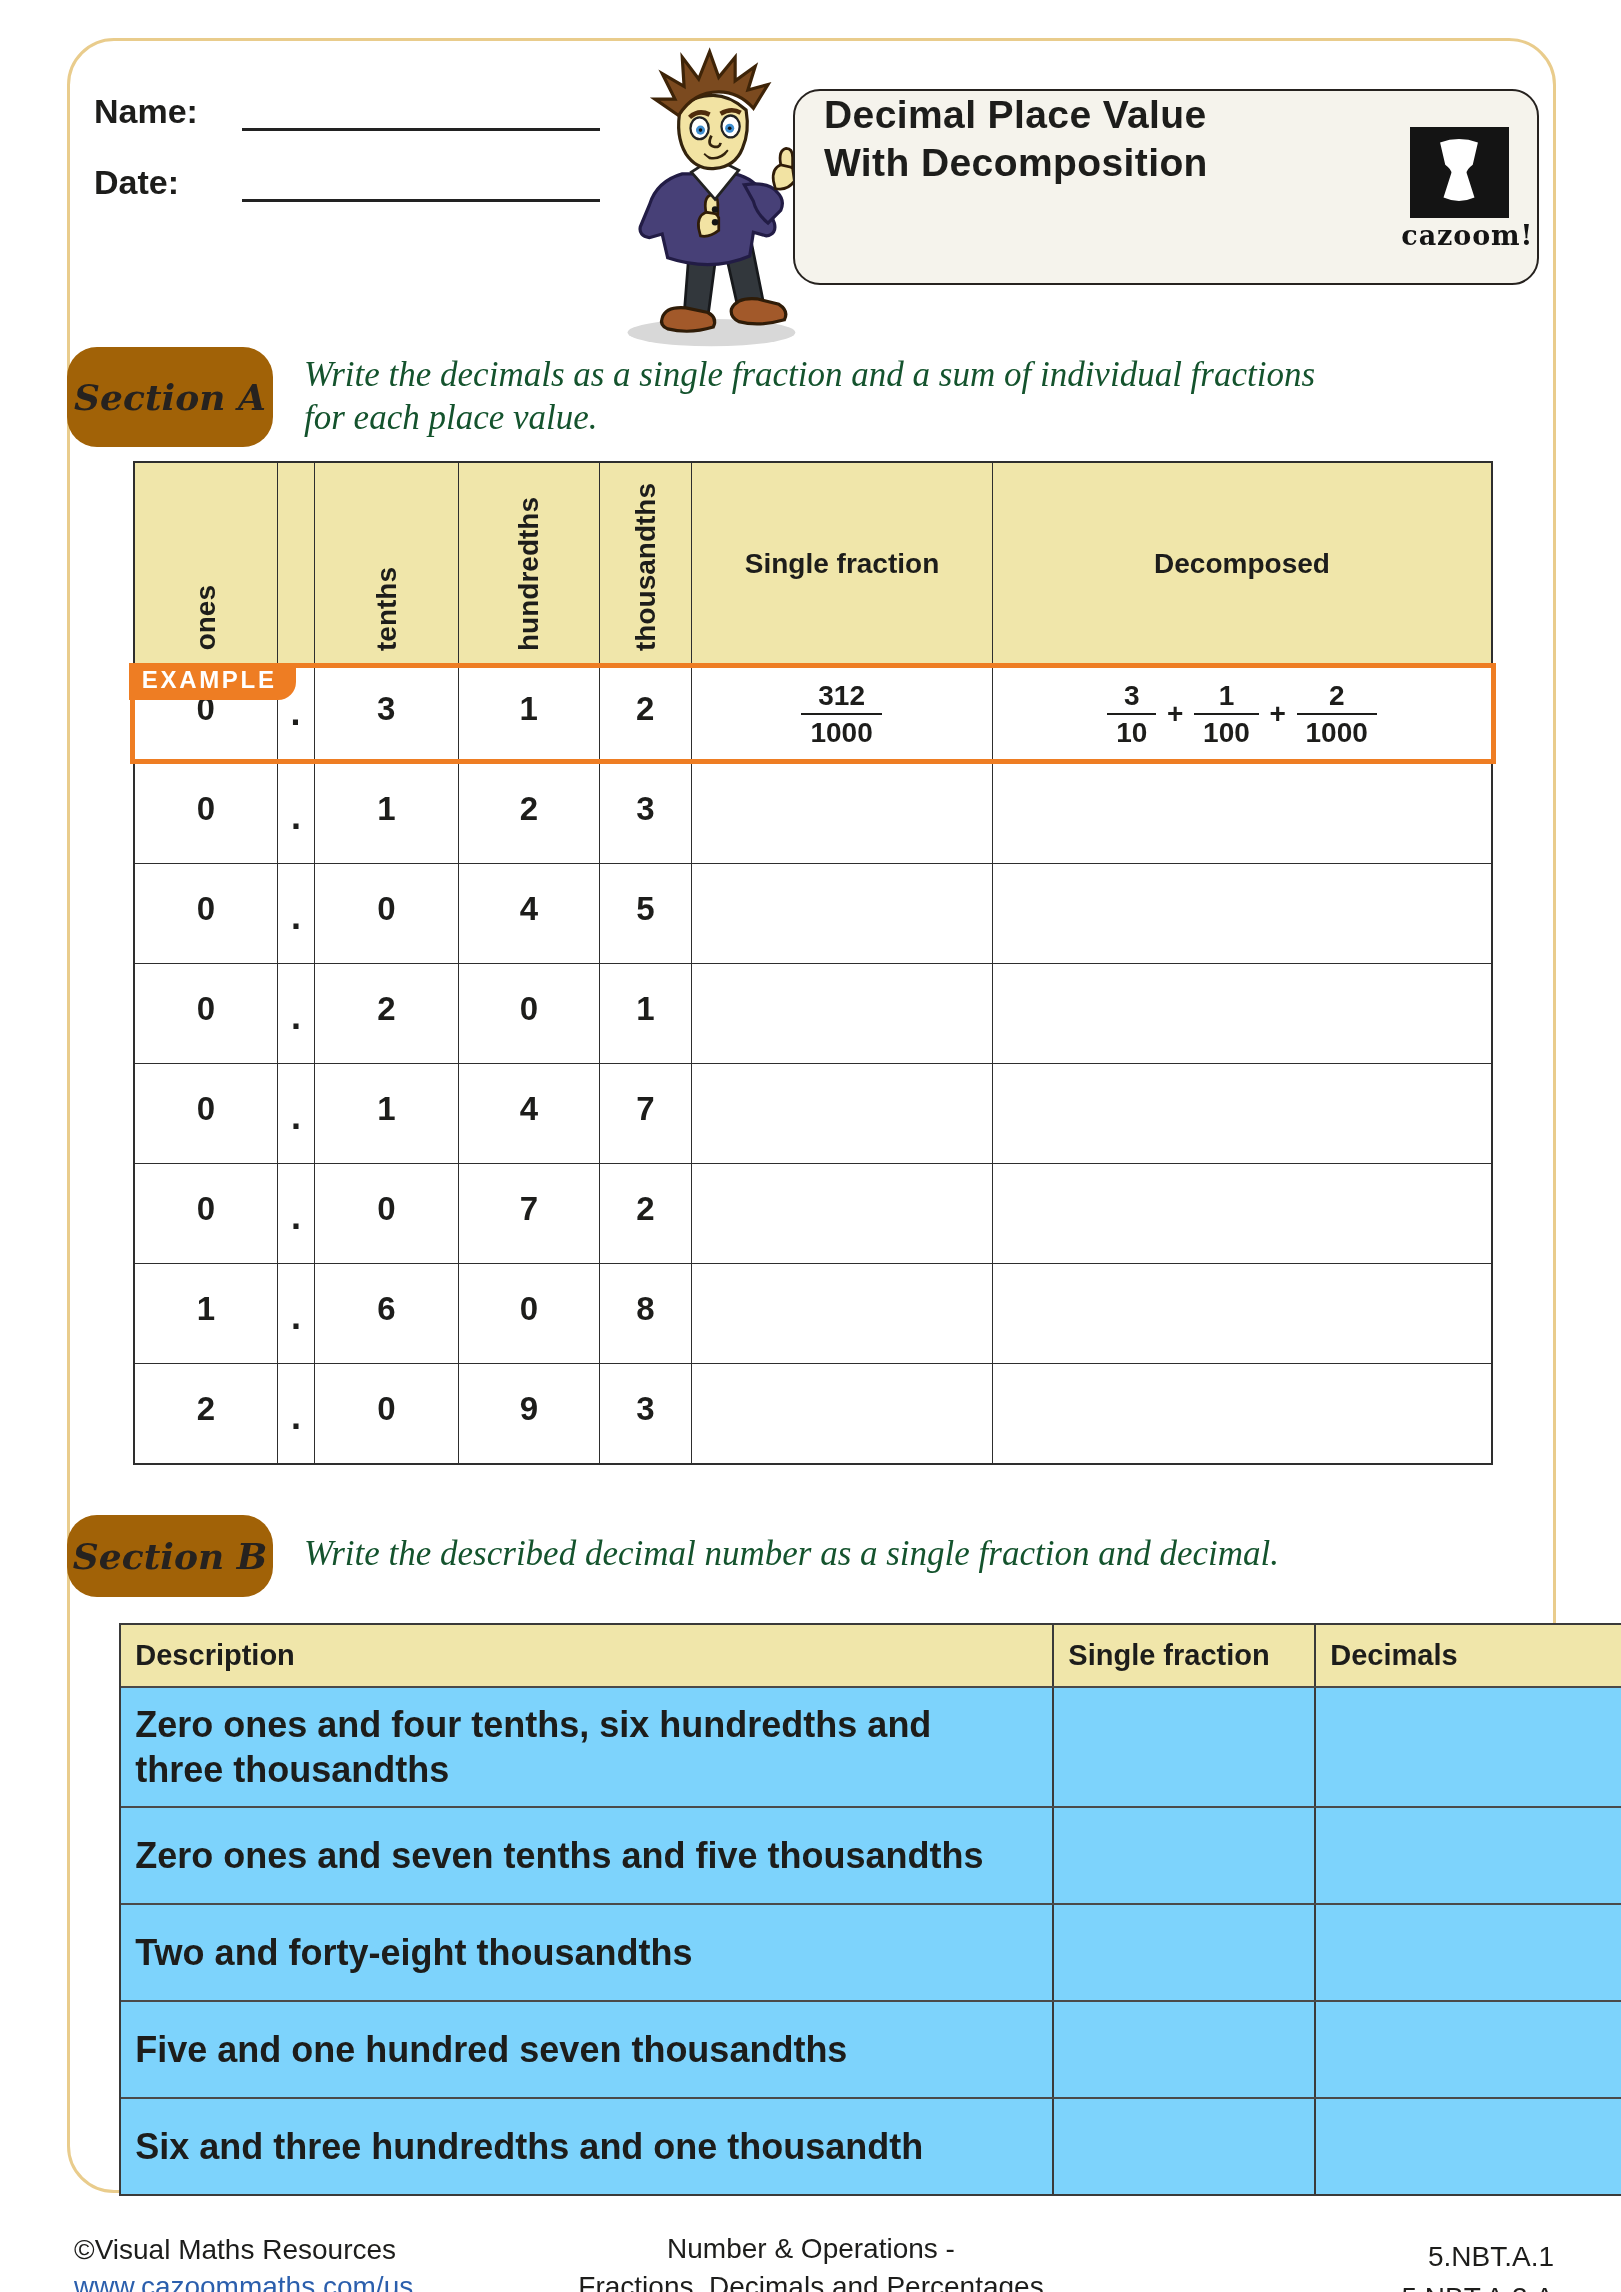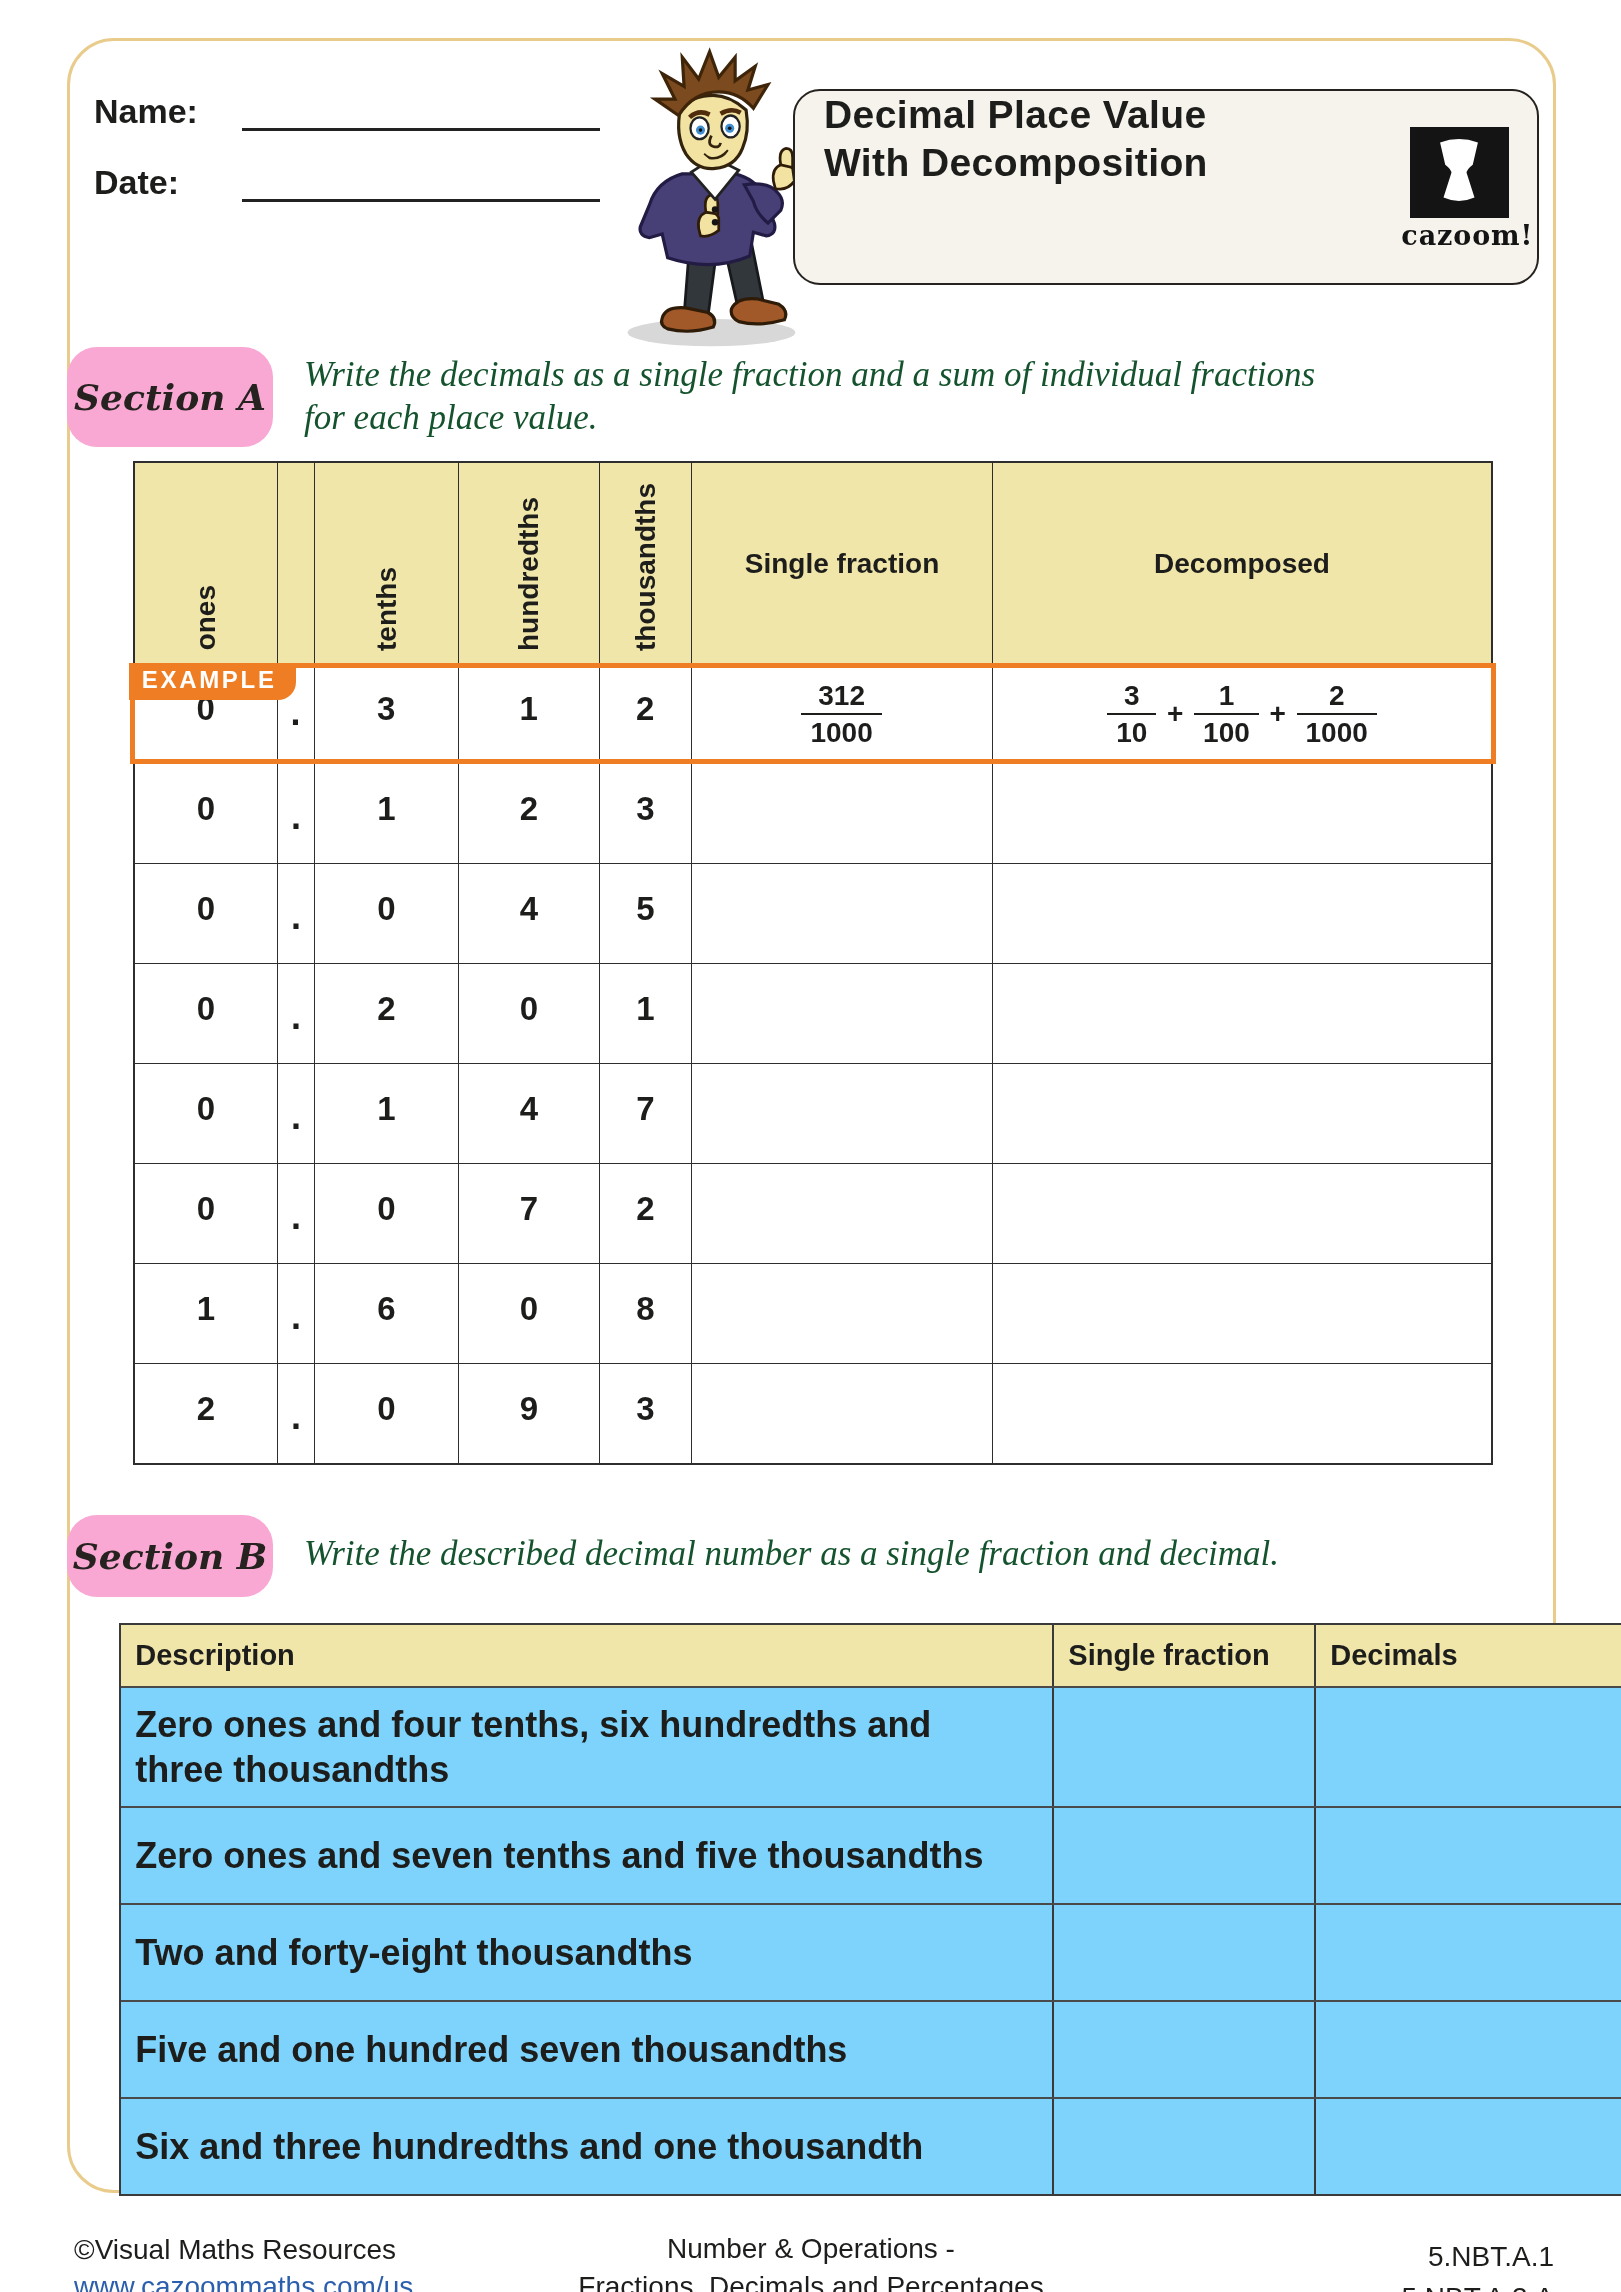--- a/index.html
+++ b/index.html
@@ -21,21 +21,21 @@
 
   .title-box { position:absolute; left:793px; top:89px; width:746px; height:196px;
     background:#f5f3ec; border:2.7px solid #26221f; border-radius:27px;
     display:flex; }
   .title-text { padding-left:29px; font-size:39px; font-weight:bold; line-height:1.22; letter-spacing:0.4px; width:537px; }
   .logo { position:absolute; right:19.7px; top:36px; width:116px; text-align:center; }
   .logo-box { width:99px; height:91px; background:#141414; margin:0 auto; display:flex; align-items:center; justify-content:center; }
   .logo-text { font-family:"DejaVu Serif", serif; font-weight:bold; font-size:27px; color:#141414; margin-top:1.8px; letter-spacing:0.9px; }
 
   
-  .section-label { position:absolute; left:67px; width:206px; background:#f9a8d4; border-radius:30px;
+  .section-label { position:absolute; left:67px; width:206px; background:#a16207; border-radius:30px;
     display:flex; align-items:center; justify-content:center;
     font-family:"DejaVu Serif", serif; font-style:italic; font-weight:bold; font-size:36px; color:#26221f; }
   .section-a-label { top:347px; height:100px; }
   .section-b-label { top:1515px; height:82px; }
   .instructions { position:absolute; font-family:"Liberation Serif", serif; font-style:italic;
     font-size:35px; line-height:1.22; color:#14532d; }
   .instr-a { left:304px; top:354px; }
   .instr-b { left:304px; top:1533px; }
 
   

